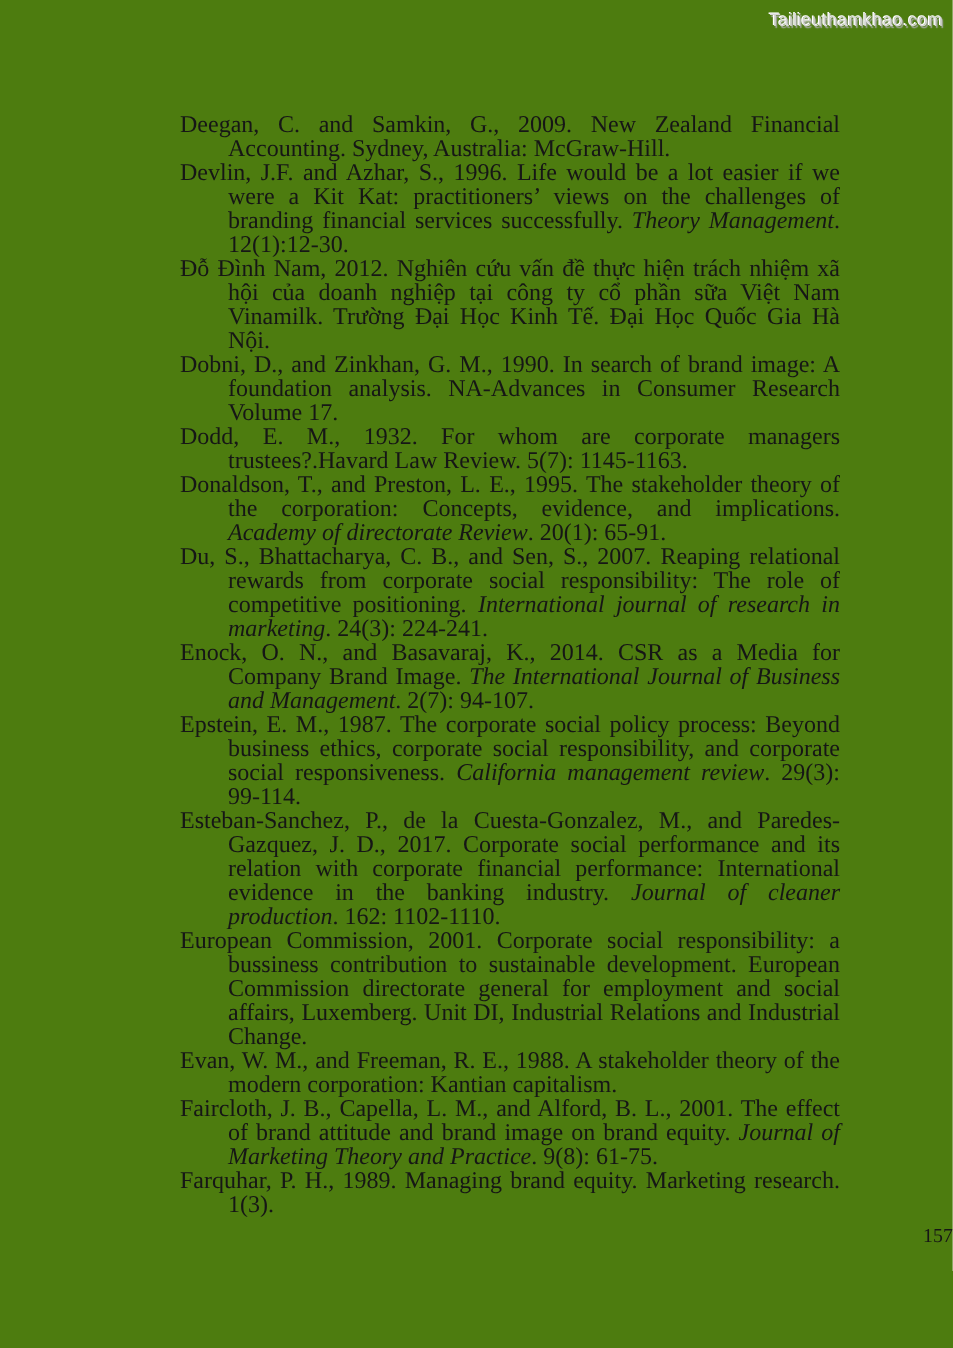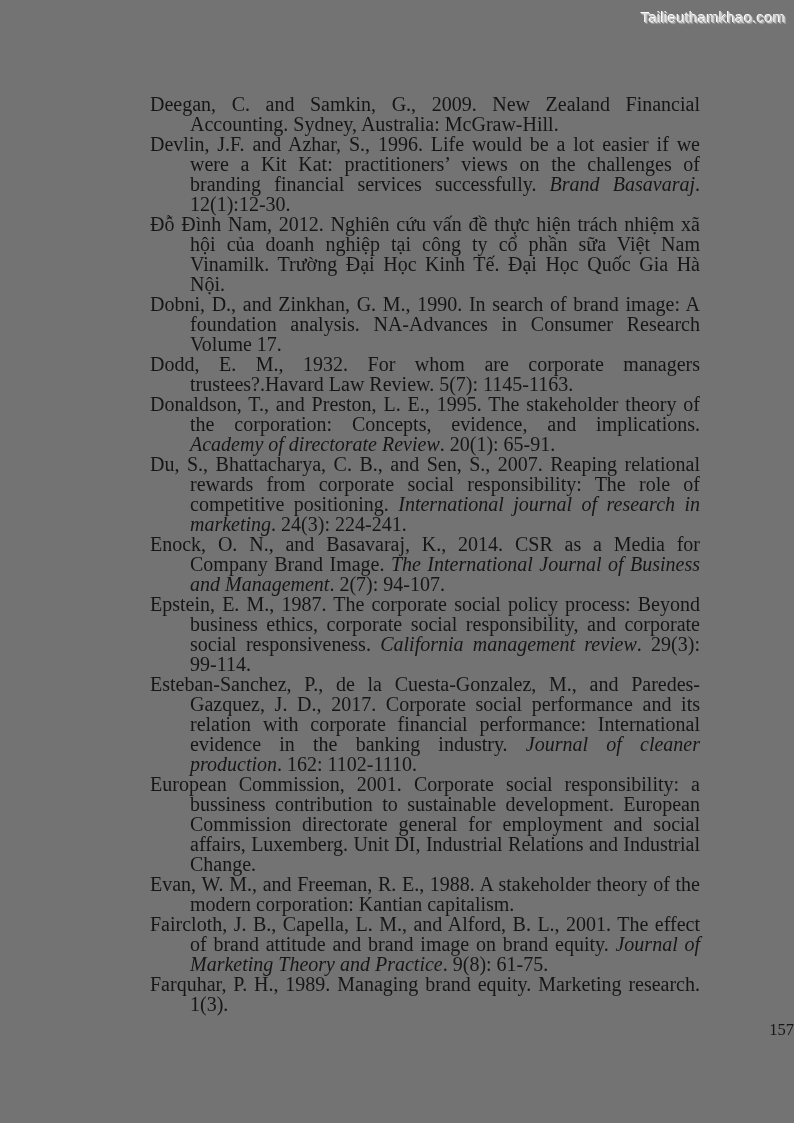--- a/index.html
+++ b/index.html
@@ -4,21 +4,21 @@
 <style>
   html, body {
     margin: 0;
     padding: 0;
     background: #ffffff;
   }
   .page {
     position: relative;
     width: 794px;
     height: 1123px;
-    background: #737373;
+    background: #4d7c0f;
     overflow: hidden;
     font-family: "Liberation Serif", serif;
     color: #161616;
   }
   .watermark {
     position: absolute;
     top: 9px;
     right: 8px;
     font-family: "Liberation Sans", sans-serif;
     font-size: 15px;
@@ -56,21 +56,21 @@
   }
 </style>
 </head>
 <body>
 
 <div class="page">
   <div class="watermark">Tailieuthamkhao.com</div>
 
   <div class="content">
       <p class="ref"><span>Deegan, C. and Samkin, G., 2009. New Zealand Financial Accounting. Sydney, Australia: McGraw-Hill.</span></p>
-      <p class="ref"><span>Devlin, J.F. and Azhar, S., 1996. Life would be a lot easier if we were a Kit Kat: practitioners’ views on the challenges of branding financial services successfully. </span><em>Brand Basavaraj</em><span>. 12(1):12-30.</span></p>
+      <p class="ref"><span>Devlin, J.F. and Azhar, S., 1996. Life would be a lot easier if we were a Kit Kat: practitioners’ views on the challenges of branding financial services successfully. </span><em>Theory Management</em><span>. 12(1):12-30.</span></p>
       <p class="ref"><span>Đỗ Đình Nam, 2012. Nghiên cứu vấn đề thực hiện trách nhiệm xã hội của doanh nghiệp tại công ty cổ phần sữa Việt Nam Vinamilk. Trường Đại Học Kinh Tế. Đại Học Quốc Gia Hà Nội.</span></p>
       <p class="ref"><span>Dobni, D., and Zinkhan, G. M., 1990. In search of brand image: A foundation analysis. NA-Advances in Consumer Research Volume 17.</span></p>
       <p class="ref"><span>Dodd, E. M., 1932.  For whom are corporate managers trustees?.Havard Law Review. 5(7): 1145-1163.</span></p>
       <p class="ref"><span>Donaldson, T., and Preston, L. E., 1995. The stakeholder theory of the corporation: Concepts, evidence, and implications. </span><em>Academy of directorate Review</em><span>. 20(1): 65-91.</span></p>
       <p class="ref"><span>Du, S., Bhattacharya, C. B., and Sen, S., 2007. Reaping relational rewards from corporate social responsibility: The role of competitive positioning. </span><em>International journal of research in marketing</em><span>. 24(3): 224-241.</span></p>
       <p class="ref"><span>Enock, O. N., and Basavaraj, K., 2014. CSR as a Media for Company Brand Image. </span><em>The International Journal of Business and Management</em><span>. 2(7): 94-107.</span></p>
       <p class="ref"><span>Epstein, E. M., 1987. The corporate social policy process: Beyond business ethics, corporate social responsibility, and corporate social responsiveness. </span><em>California management review</em><span>. 29(3): 99-114.</span></p>
       <p class="ref"><span>Esteban-Sanchez, P., de la Cuesta-Gonzalez, M., and Paredes-Gazquez, J. D., 2017. Corporate social performance and its relation with corporate financial performance: International evidence in the banking industry. </span><em>Journal of cleaner production</em><span>. 162: 1102-1110.</span></p>
       <p class="ref"><span>European Commission, 2001. Corporate social responsibility: a bussiness contribution to sustainable development. European Commission directorate general for employment and social affairs, Luxemberg. Unit DI, Industrial Relations and Industrial Change.</span></p>
       <p class="ref"><span>Evan, W. M., and Freeman, R. E., 1988. A stakeholder theory of the modern corporation: Kantian capitalism.</span></p>

